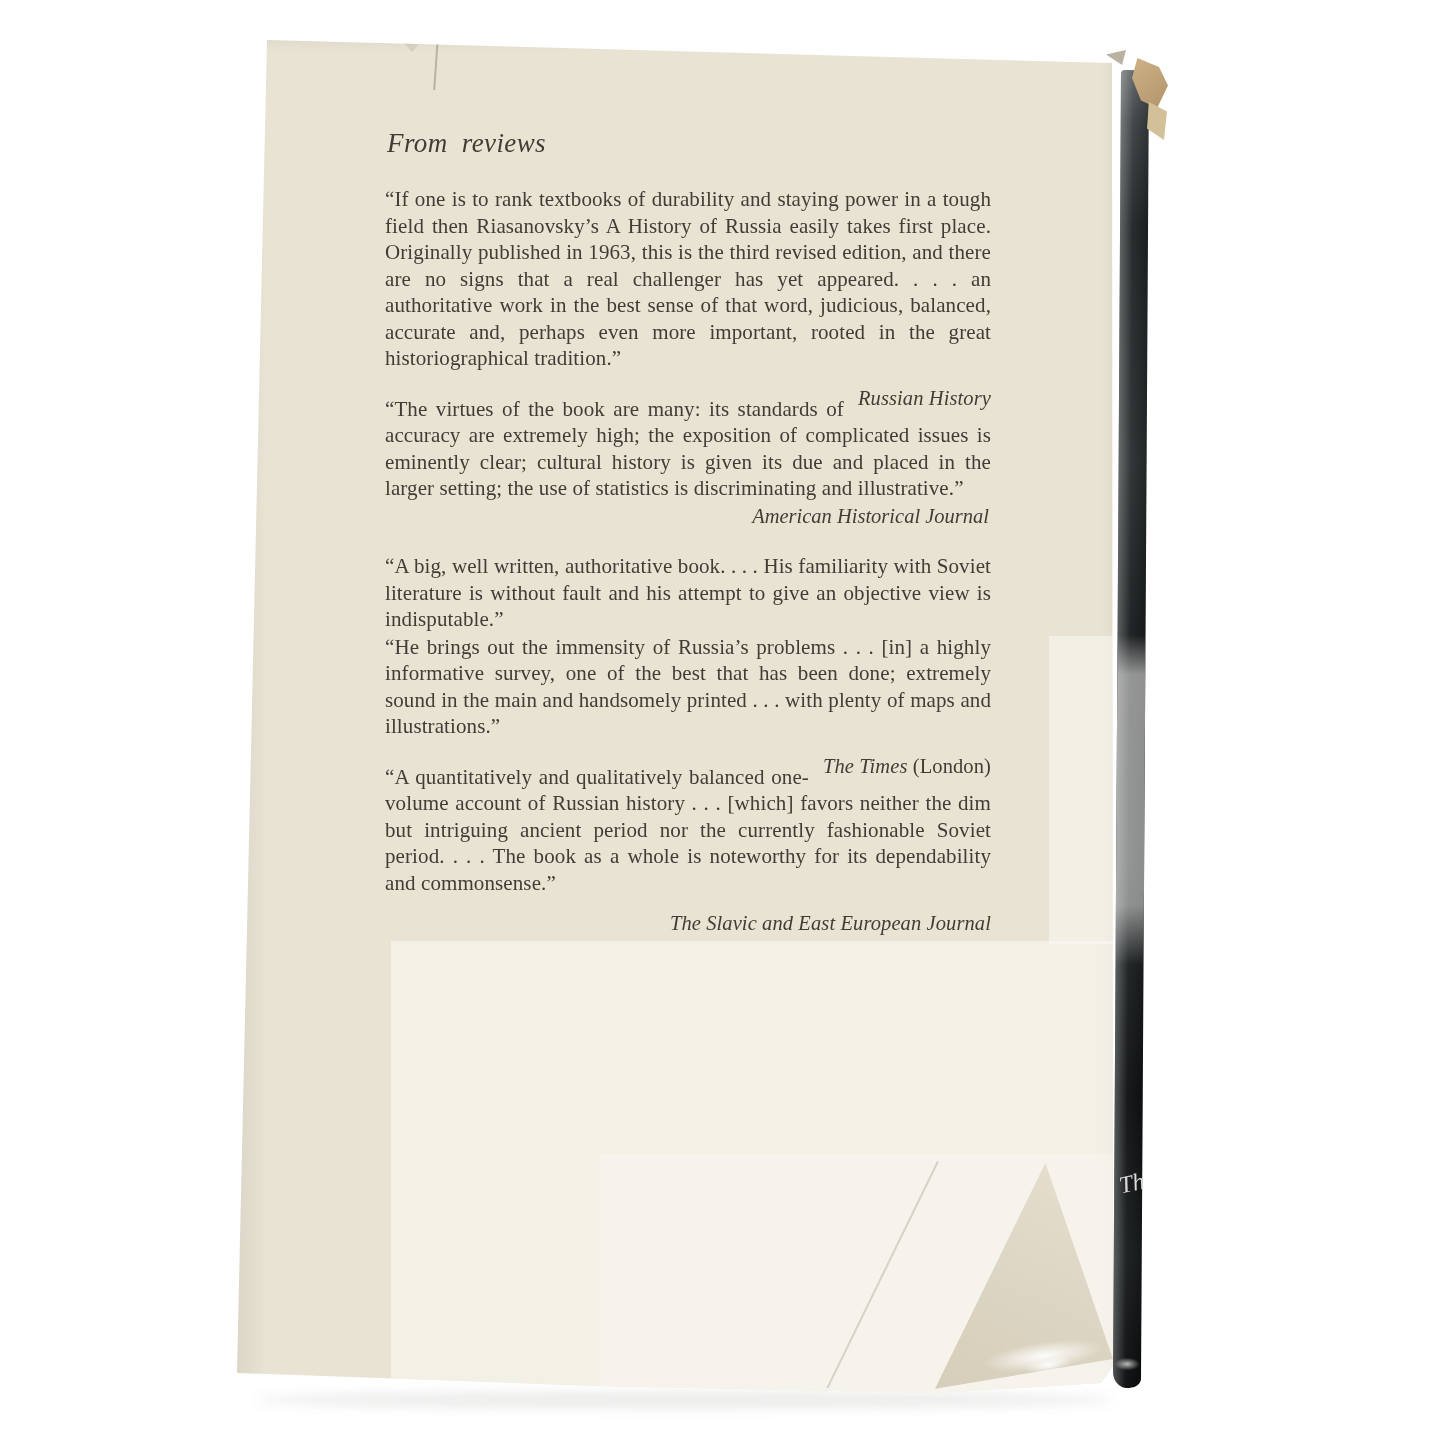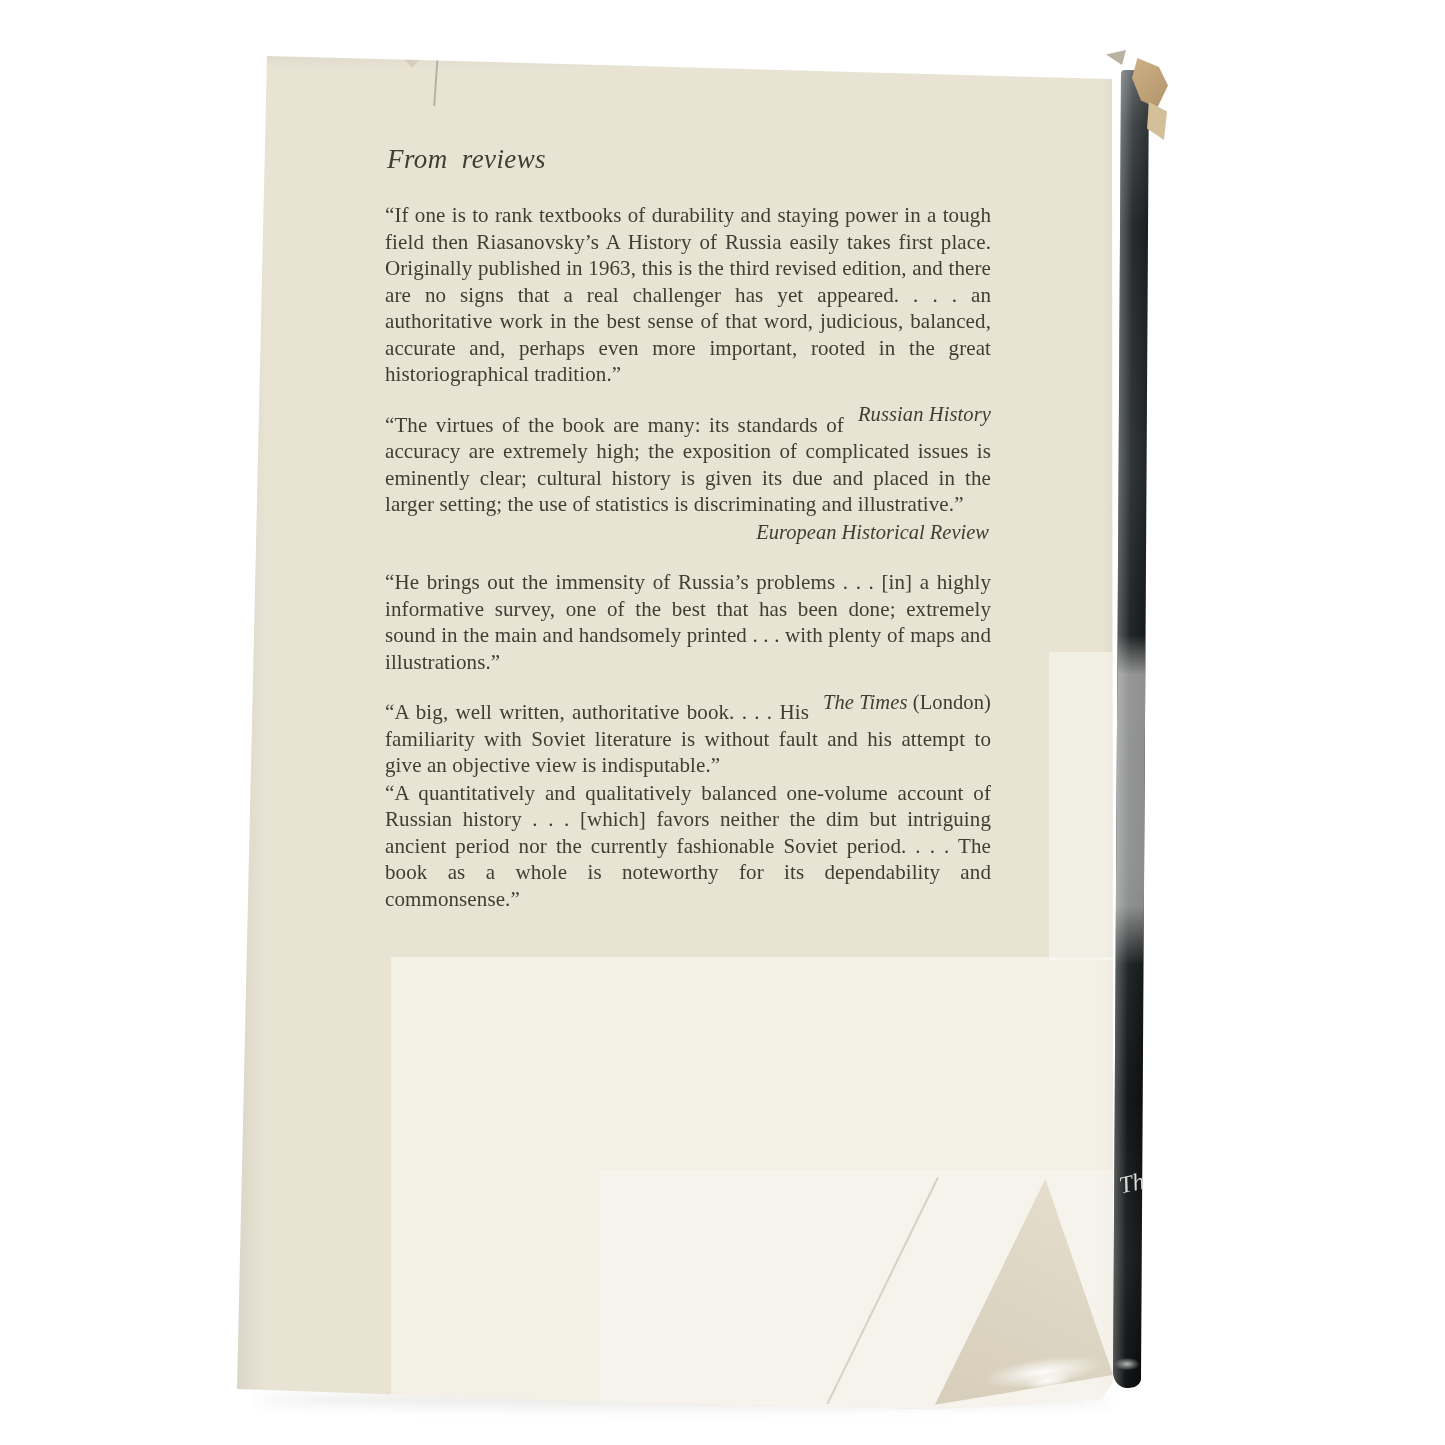--- a/index.html
+++ b/index.html
@@ -7,21 +7,21 @@
     position:relative;width:1445px;height:1445px;background:#ffffff;overflow:hidden;
     font-family:"Liberation Serif","DejaVu Serif",serif;
   }
   
   .book-shadow{
     position:absolute;left:255px;top:1392px;width:860px;height:16px;
     background:rgba(60,58,50,0.10);filter:blur(6px);border-radius:50%;
   }
   
   .jacket{
-    position:absolute;left:237px;top:52px;width:878px;height:1360px;
+    position:absolute;left:237px;top:36px;width:878px;height:1360px;
     background:
       linear-gradient(180deg, rgba(0,0,0,0.05) 0px, rgba(0,0,0,0) 16px),
       linear-gradient(90deg, rgba(0,0,0,0.06) 0px, rgba(0,0,0,0) 30px),
       linear-gradient(270deg, rgba(0,0,0,0.04) 0px, rgba(0,0,0,0) 14px),
       #e9e3d4;
     clip-path: polygon(30px 4px, 875px 27px, 876px 1330px, 864px 1347px,
                        700px 1357px, 360px 1350px, 0px 1337px);
   }
   
   .overlay-a{position:absolute;left:812px;top:600px;width:70px;height:308px;background:rgba(252,252,247,0.48);}
@@ -134,27 +134,27 @@
 
     <div class="top-notch"></div>
     <div class="top-notch-line"></div>
 
     <div class="reviews">
       <h1 class="reviews-heading">From reviews</h1>
 
       <p class="quote"><span>“If one is to rank textbooks of durability and staying power in a tough field then Riasanovsky’s </span><span class="italic">A History of Russia</span><span> easily takes first place. Originally published in 1963, this is the third revised edition, and there are no signs that a real challenger has yet appeared. . . . an authoritative work in the best sense of that word, judicious, balanced, accurate and, perhaps even more important, rooted in the great historiographical tradition.”</span><span class="source-float">Russian History</span></p>
 
       <p class="quote tight">“The virtues of the book are many: its standards of accuracy are extremely high; the exposition of complicated issues is eminently clear; cultural history is given its due and placed in the larger setting; the use of statistics is discriminating and illustrative.”</p>
-      <div class="attribution">European Historical Review</div>
+      <div class="attribution">American Historical Journal</div>
+
+      <p class="quote tight">“A big, well written, authoritative book. . . . His familiarity with Soviet literature is without fault and his attempt to give an objective view is indisputable.”</p>
 
       <p class="quote"><span>“He brings out the immensity of Russia’s problems . . . [in] a highly informative survey, one of the best that has been done; extremely sound in the main and handsomely printed . . . with plenty of maps and illustrations.”</span><span class="source-float"><span>The Times</span><span class="roman"> (London)</span></span></p>
 
-      <p class="quote tight">“A big, well written, authoritative book. . . . His familiarity with Soviet literature is without fault and his attempt to give an objective view is indisputable.”</p>
-
-      <p class="quote"><span>“A quantitatively and qualitatively balanced one-volume account of Russian history . . . [which] favors neither the dim but intriguing ancient period nor the currently fashionable Soviet period. . . . The book as a whole is noteworthy for its dependability and commonsense.”</span></p>
+      <p class="quote"><span>“A quantitatively and qualitatively balanced one-volume account of Russian history . . . [which] favors neither the dim but intriguing ancient period nor the currently fashionable Soviet period. . . . The book as a whole is noteworthy for its dependability and commonsense.”</span><span class="source-float">The Slavic and East European Journal</span></p>
     </div>
 
 
     <div class="crease-triangle"></div>
     <div class="crease-edge"></div>
     <div class="tape-shine"></div>
     <div class="tape-shine-2"></div>
   </div>
 
   <div class="spine">

